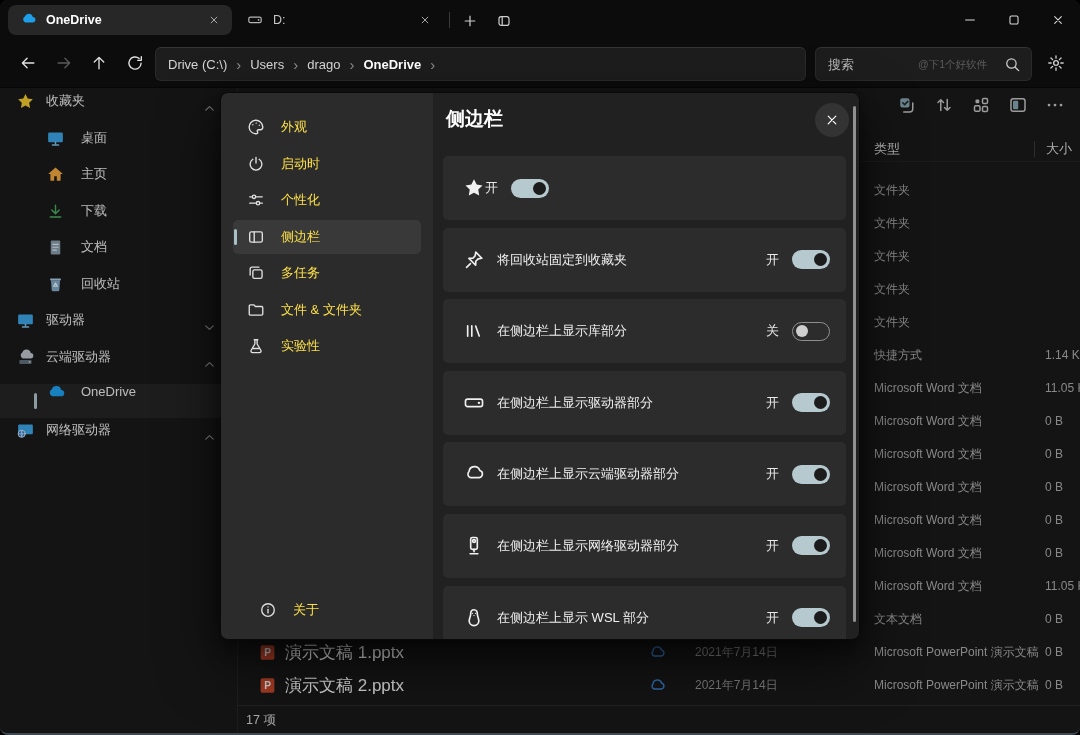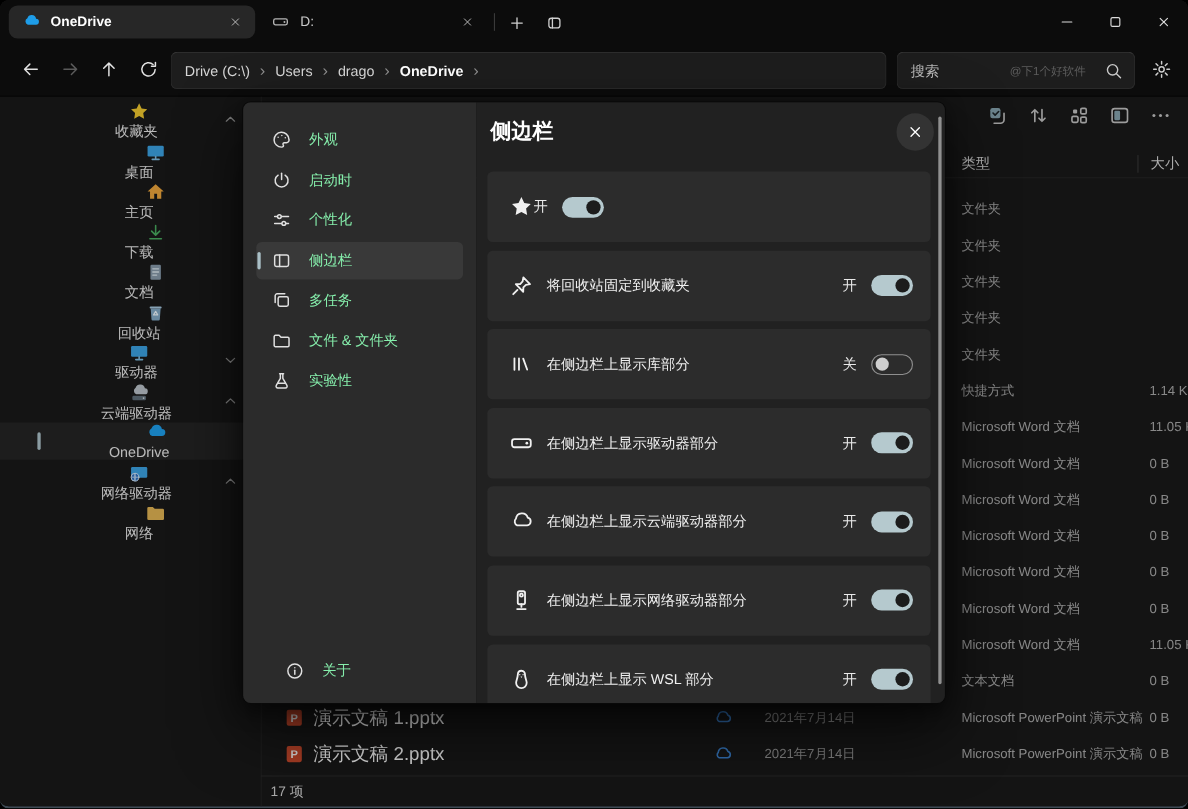--- a/index.html
+++ b/index.html
@@ -40,21 +40,21 @@
                      color:#ddd; font-size:13px; font-family:inherit; }
   .searchbox input::placeholder { color:#b9b9b9; opacity:1; }
   .watermark { position:absolute; right:44px; top:10px; font-size:10.5px; color:#5c5c5c; white-space:nowrap; }
   .searchicon { position:absolute; right:10px; top:8px; width:17px; height:17px; color:#c9c9c9; border:none; background:transparent; padding:0; }
   .gearbtn { position:absolute; left:1040px; top:7px; width:32px; height:32px; border:none; background:transparent; color:#cdcdcd; padding:7px; border-radius:5px; }
 
   
   .main { position:absolute; left:0; top:88px; width:1080px; height:647px; background:#191919; }
   .sidebar { position:absolute; left:0; top:0; width:237px; height:647px; padding-top:4px; }
   .vdivider { position:absolute; left:237px; top:0; width:1px; height:647px; background:#242424; }
-  .sitem { position:relative; height:34px; margin:0 0 2.5px 0; display:flex; align-items:center; cursor:default;flex-direction:column; }
+  .sitem { position:relative; height:34px; margin:0 0 2.5px 0; display:flex; cursor:default; }
   .sitem.selected { background:#242424; }
   .sitem .selpill { position:absolute; left:34px; top:9px; width:3px; height:16px; border-radius:2px; background:#a9bfc6; }
   .sitem .ic.sicon { width:19px; height:19px; }
   .sitem.top .ic.sicon { margin-left:16px; }
   .sitem.child .ic.sicon { margin-left:46px; }
   .slabel { font-size:13px; color:#e3e3e3; margin-left:11px; }
   .sitem.child .slabel { margin-left:16px; }
   .schev { position:absolute; right:20px; top:9px; width:15px; height:15px; color:#9a9a9a; }
 
   .filearea { position:absolute; left:237px; top:0; width:843px; height:647px; }
@@ -78,21 +78,21 @@
 
   
   .smoke { position:absolute; left:0; top:88px; width:1080px; height:647px; background:rgba(0,0,0,0.18); z-index:5; }
   .dialog { position:absolute; left:220px; top:92px; width:640px; height:548px; border-radius:8px; overflow:hidden; z-index:10;
             box-shadow:0 24px 58px rgba(0,0,0,.6), 0 6px 18px rgba(0,0,0,.45); border:1px solid rgba(0,0,0,.55); }
   .dnav { position:absolute; left:0; top:0; width:212px; height:548px; background:#2b2b2b; padding-top:17px; }
   .dnavitem { position:relative; width:188px; height:34px; margin:0 auto 2.5px auto; display:flex; align-items:center; border-radius:5px; cursor:default; }
   .dnavitem.selected { background:#393939; }
   .dnavitem .navpill { position:absolute; left:1px; top:9px; width:3px; height:16px; border-radius:2px; background:#a9bfc6; }
   .dnavitem .ic.nicon { width:18px; height:18px; margin-left:14px; color:#e0e0e0; }
-  .dnavlabel { font-size:13px; color:#86efac; margin-left:16px; white-space:nowrap; }
+  .dnavlabel { font-size:13px; color:#fde047; margin-left:16px; white-space:nowrap; }
   .dnavitem.about { position:absolute; left:24px; top:500px; margin:0; }
   .dcontent { position:absolute; left:212px; top:0; width:428px; height:548px; background:#212121; }
   .dtitle { position:absolute; left:13px; top:13px; font-size:19px; font-weight:700; color:#fff; }
   .dclose { position:absolute; right:12px; top:10px; width:34px; height:34px; border-radius:50%; border:none; background:#333333; color:#fff; padding:9px; }
   .dscroll { position:absolute; right:5px; top:13px; width:3px; height:516px; border-radius:2px; background:#909090; }
   .srows { position:absolute; left:10px; top:63px; width:403px; }
   .srow { position:relative; height:64px; margin-bottom:7.6px; background:#2c2c2c; border-radius:5px; display:flex; align-items:center; }
   .srow .ic.ricon { width:22px; height:22px; margin-left:20px; color:#f0f0f0; }
   .srlabel { font-size:13px; color:#f0f0f0; margin-left:12px; flex:1; white-space:nowrap; }
   .stoggle-wrap { display:flex; align-items:center; margin-right:16px; }
@@ -300,28 +300,20 @@
               <path d="M2.4 10.8h4.8M4.8 8.4a4.6 4.6 0 0 1 0 4.8M4.8 8.4a4.6 4.6 0 0 0 0 4.8" fill="none" style="stroke:#dfeefb" stroke-width=".5"></path>
             </svg>
           </span>
           <span class="slabel">网络驱动器</span>
           <span class="ic schev">
             <svg viewBox="0 0 16 16" fill="none" stroke="currentColor" stroke-width="1.2" stroke-linecap="round" stroke-linejoin="round">
               <path d="M4 9.8L8 6l4 3.8"></path>
             </svg>
           </span>
         </div>
-        <div class="sitem child">
-          <span class="ic sicon">
-            <svg viewBox="0 0 16 16" fill="none" stroke="currentColor" stroke-width="1.2" stroke-linecap="round" stroke-linejoin="round">
-              <path style="fill:var(--folder-yellow)" stroke="none" d="M1.6 4.2a1 1 0 0 1 1-1h3.2l1.5 1.5h6.1a1 1 0 0 1 1 1v6.6a1 1 0 0 1-1 1H2.6a1 1 0 0 1-1-1z"></path>
-            </svg>
-          </span>
-          <span class="slabel">网络</span>
-        </div>
       </aside>
     <div class="vdivider"></div>
     <section class="filearea">
       <div class="ftoolbar" id="file-toolbar">
           <button class="ftbtn"><svg viewBox="0 0 16 16" fill="none" stroke="currentColor" stroke-width="1.2" stroke-linecap="round" stroke-linejoin="round">
               <rect x="2.6" y="2.6" width="7.4" height="7.4" rx="1.6" style="fill:var(--toolbar-teal)" stroke="none"></rect>
               <path d="M4.6 6.2l1.5 1.5 2.6-2.6" style="stroke:#1d2427" fill="none"></path>
               <path d="M12.6 6.4v4.6a2.6 2.6 0 0 1-2.6 2.6H5.4" fill="none"></path>
             </svg></button>
           <button class="ftbtn"><svg viewBox="0 0 16 16" fill="none" stroke="currentColor" stroke-width="1.2" stroke-linecap="round" stroke-linejoin="round">

